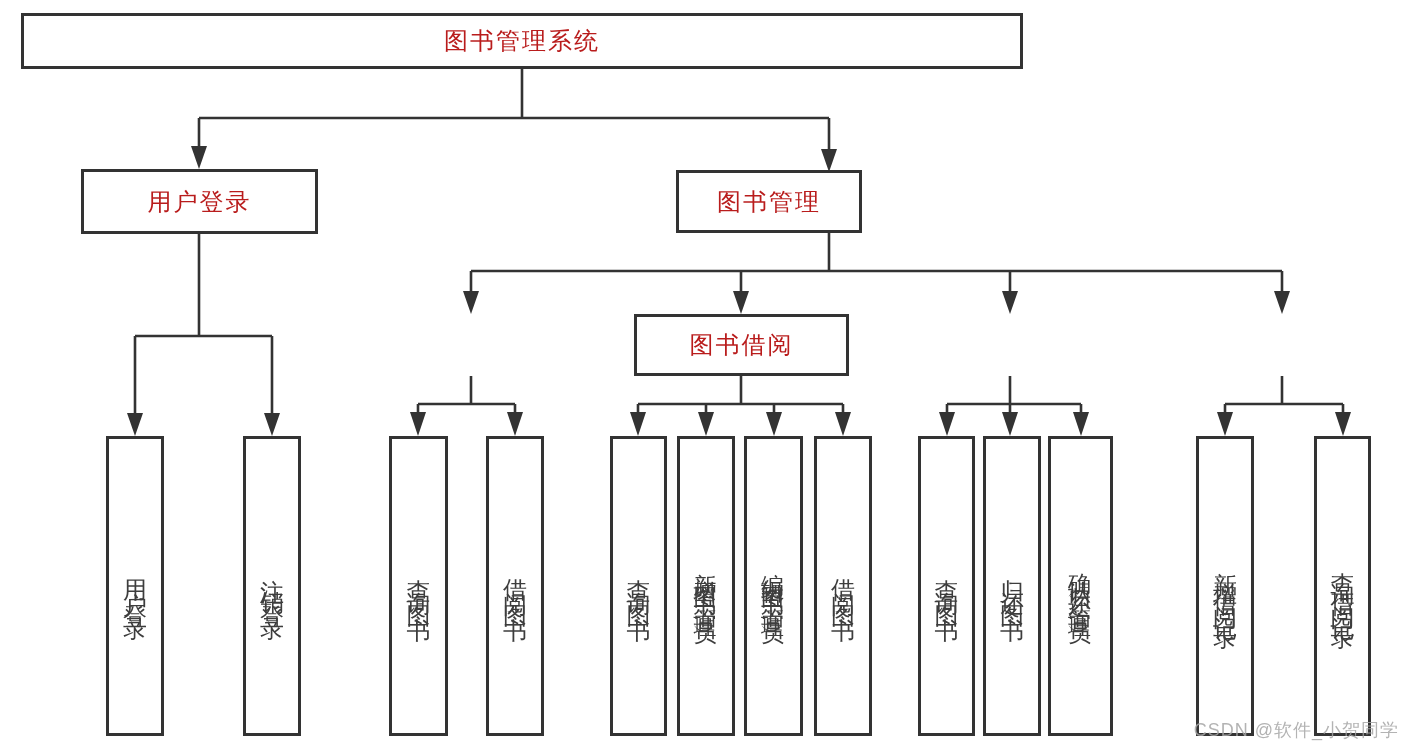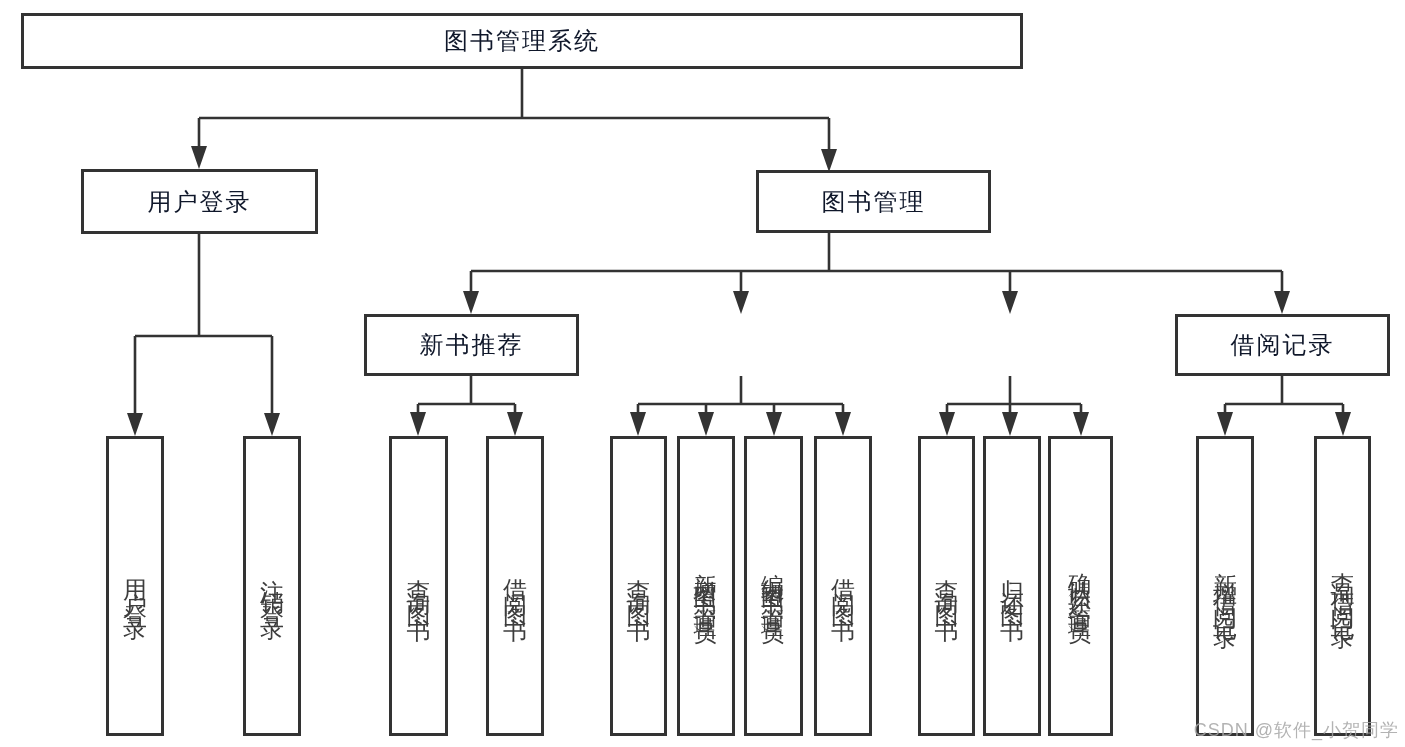--- a/index.html
+++ b/index.html
@@ -21,29 +21,29 @@
     pointer-events: none;
   }
 
   .node {
     position: absolute;
     border: 3px solid #333333;
     background: #ffffff;
     display: flex;
     align-items: center;
     justify-content: center;
-    color: #0f172a;
+    color: #b91c1c;
     font-size: 24px;
     letter-spacing: 2px;
     z-index: 2;
   }
 
   .node.root   { left: 21px;  top: 13px;  width: 1002px; height: 56px; }
   .node.l1a    { left: 81px;  top: 169px; width: 237px;  height: 65px; }
-  .node.l1b    { left: 756px; top: 170px; width: 235px;  height: 63px; }
+  .node.l1b    { left: 676px; top: 170px; width: 186px;  height: 63px; }
   .node.l2     { top: 314px; width: 215px; height: 62px; }
 
   .vbox {
     position: absolute;
     top: 436px;
     height: 300px;
     border: 3px solid #333333;
     background: #ffffff;
     display: flex;
     align-items: center;
@@ -125,22 +125,21 @@
       <polygon points="1217,412 1233,412 1225,436" fill="#333333" stroke="none"></polygon>
       <polygon points="1335,412 1351,412 1343,436" fill="#333333" stroke="none"></polygon>
     </g>
   </svg>
 
   <div class="node root">图书管理系统</div>
 
   <div class="node l1a">用户登录</div>
   <div class="node l1b">图书管理</div>
 
-  <div class="node l2" style="left:364px;">新书推荐</div>
-  <div class="node l2" style="left:1175px;">借阅记录</div>
+  <div class="node l2" style="left:634px;">图书借阅</div>
 
   <div class="vbox" style="left:106px;width:58px;">
     <span>用户登录</span>
   </div>
   <div class="vbox" style="left:243px;width:58px;">
     <span>注销登录</span>
   </div>
 
   <div class="vbox" style="left:389px;width:59px;">
     <span>查询图书</span>

